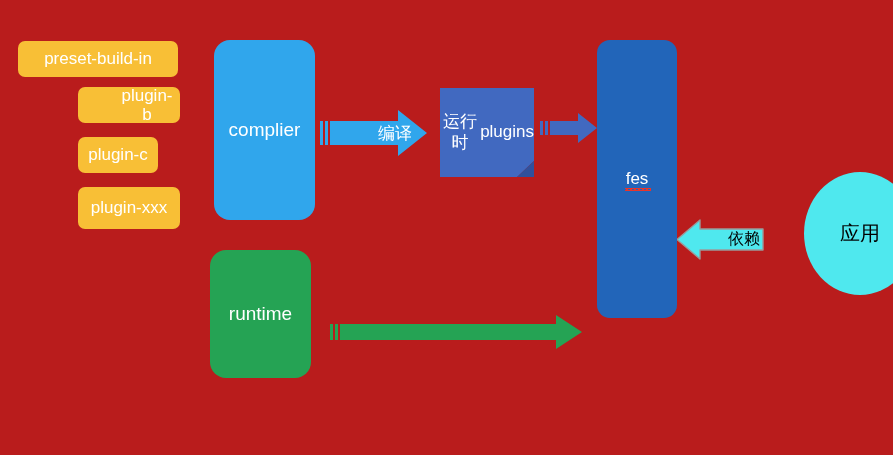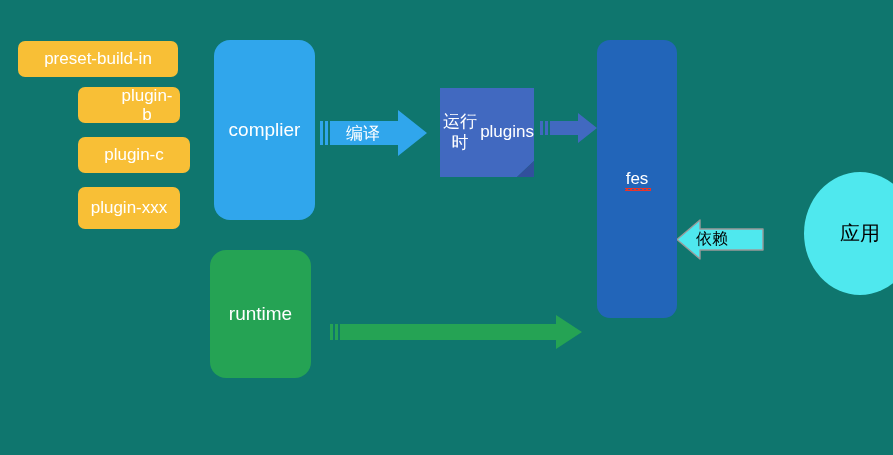--- a/index.html
+++ b/index.html
@@ -7,21 +7,21 @@
     padding: 0;
     background: #ffffff;
   }
   body {
     font-family: "Liberation Sans", "DejaVu Sans", sans-serif;
   }
   #canvas {
     position: relative;
     width: 893px;
     height: 455px;
-    background: #0f766e;
+    background: #b91c1c;
     overflow: hidden;
   }
   .node {
     position: absolute;
     box-sizing: border-box;
     display: flex;
     align-items: center;
     justify-content: center;
     text-align: center;
     color: #ffffff;
@@ -31,21 +31,21 @@
   
   .chip {
     background: #f8bf36;
     border-radius: 7px;
     font-size: 17px;
     font-weight: 400;
     padding: 0 6px;
   }
   #chip-preset { left: 18px;  top: 41px;  width: 160px; height: 36px; }
   #chip-b      { left: 78px;  top: 87px;  width: 102px; height: 36px; padding-left: 42px; }
-  #chip-c      { left: 78px;  top: 137px; width: 112px; height: 36px; }
+  #chip-c      { left: 78px;  top: 137px; width: 80px; height: 36px; }
   #chip-xxx    { left: 78px;  top: 187px; width: 102px;  height: 42px; font-size: 17px; }
 
   
   .pillar {
     border-radius: 16px;
     font-size: 19px;
   }
   #node-complier {
     left: 214px; top: 40px; width: 101px; height: 180px;
     background: #30a6ec;
@@ -94,20 +94,21 @@
   }
 
   
   .arrow-wrap { position: absolute; }
   .arrow-label {
     position: absolute;
     display: flex;
     align-items: center;
     justify-content: center;
     white-space: nowrap;
+    margin-left: 32px;
   }
   #arrow-compile      { left: 320px; top: 108px; width: 108px; height: 50px; }
   #arrow-compile-lbl  { left: 320px; top: 108px; width: 108px; height: 50px;
                         font-size: 17px; color: #ffffff; padding-right: 22px; box-sizing: border-box; }
   #arrow-plugins-fes     { left: 540px; top: 112px; width: 58px; height: 32px; }
   #arrow-runtime-fes     { left: 330px; top: 314px; width: 253px; height: 36px; }
   #arrow-depend       { left: 676px; top: 216px; width: 88px; height: 47px; }
   #arrow-depend-lbl   { left: 656px; top: 216px; width: 88px; height: 47px;
                         font-size: 16px; color: #000000; padding-left: 24px; box-sizing: border-box; font-family: Liberation Serif, serif; }
 

